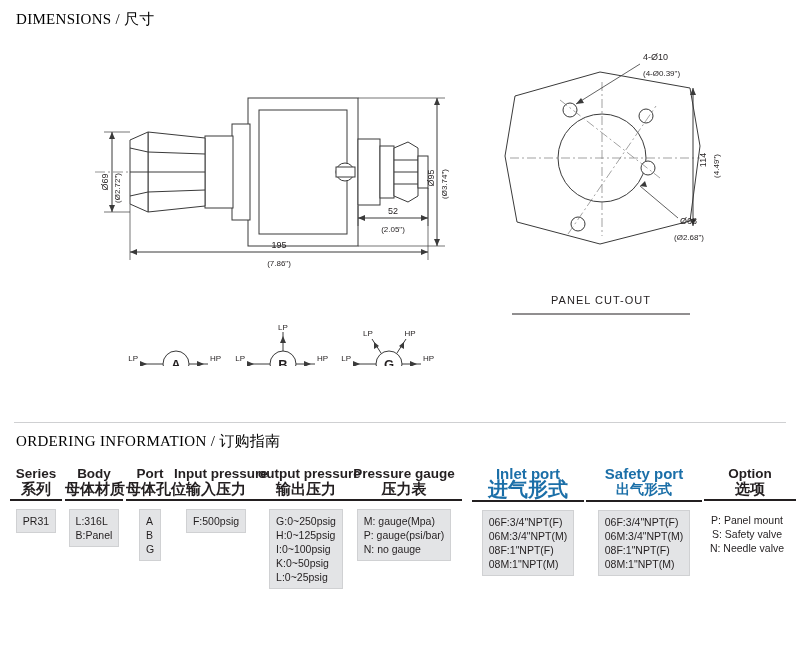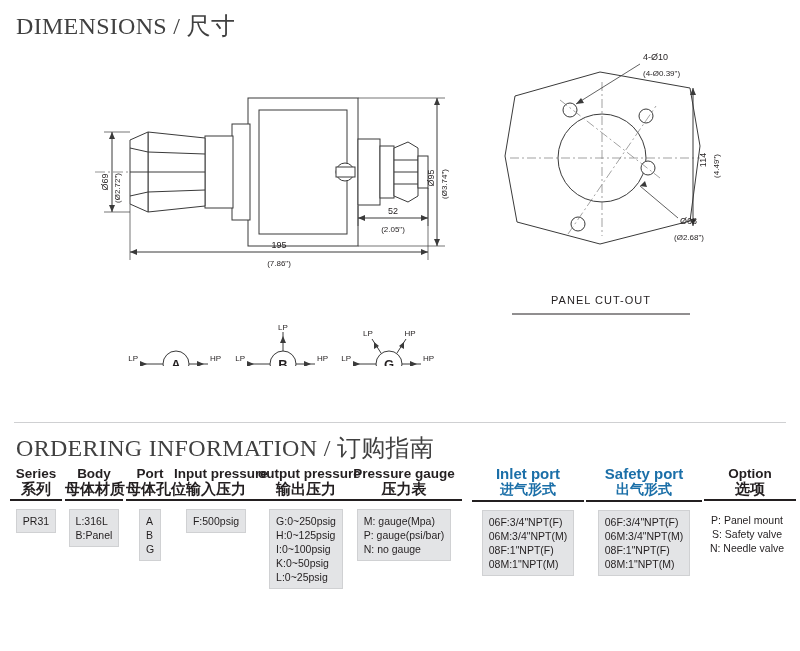--- a/index.html
+++ b/index.html
@@ -7,22 +7,22 @@
     width:800px;height:651px;
     background:#ffffff;
     font-family:"Liberation Sans", sans-serif;
     color:#231f20;
     position:relative;
     overflow:hidden;
   }
   .section-title{
     position:absolute;
     font-family:"Liberation Serif", serif;
-    font-size:24px;
-    color:#404040;
+    font-size:15px;
+    color:#000000;
     letter-spacing:.3px;
     white-space:nowrap;
   }
   #dim-title{left:16px;top:10px;}
   #ord-title{left:16px;top:432px;}
 
   .rule{
     position:absolute;
     background:#231f20;
   }
@@ -299,21 +299,21 @@
     <div class="opts">
       <div>M: gauge(Mpa)</div>
       <div>P: gauge(psi/bar)</div>
       <div>N: no gauge</div>
     </div>
   </div>
 
   <div class="col" style="left:462px;width:112px;">
     <div class="hdr">
       <span style="color:#1b6fa8;font-size:15px;">Inlet port</span>
-      <span class="cn" style="color:#1b6fa8;font-size:14px;">进气形式</span>
+      <span class="cn" style="color:#1b6fa8;font-size:20px;">进气形式</span>
     </div>
     <div class="hline"></div>
     <div class="opts">
       <div>06F:3/4"NPT(F)</div>
       <div>06M:3/4"NPT(M)</div>
       <div>08F:1"NPT(F)</div>
       <div>08M:1"NPT(M)</div>
     </div>
   </div>
 

